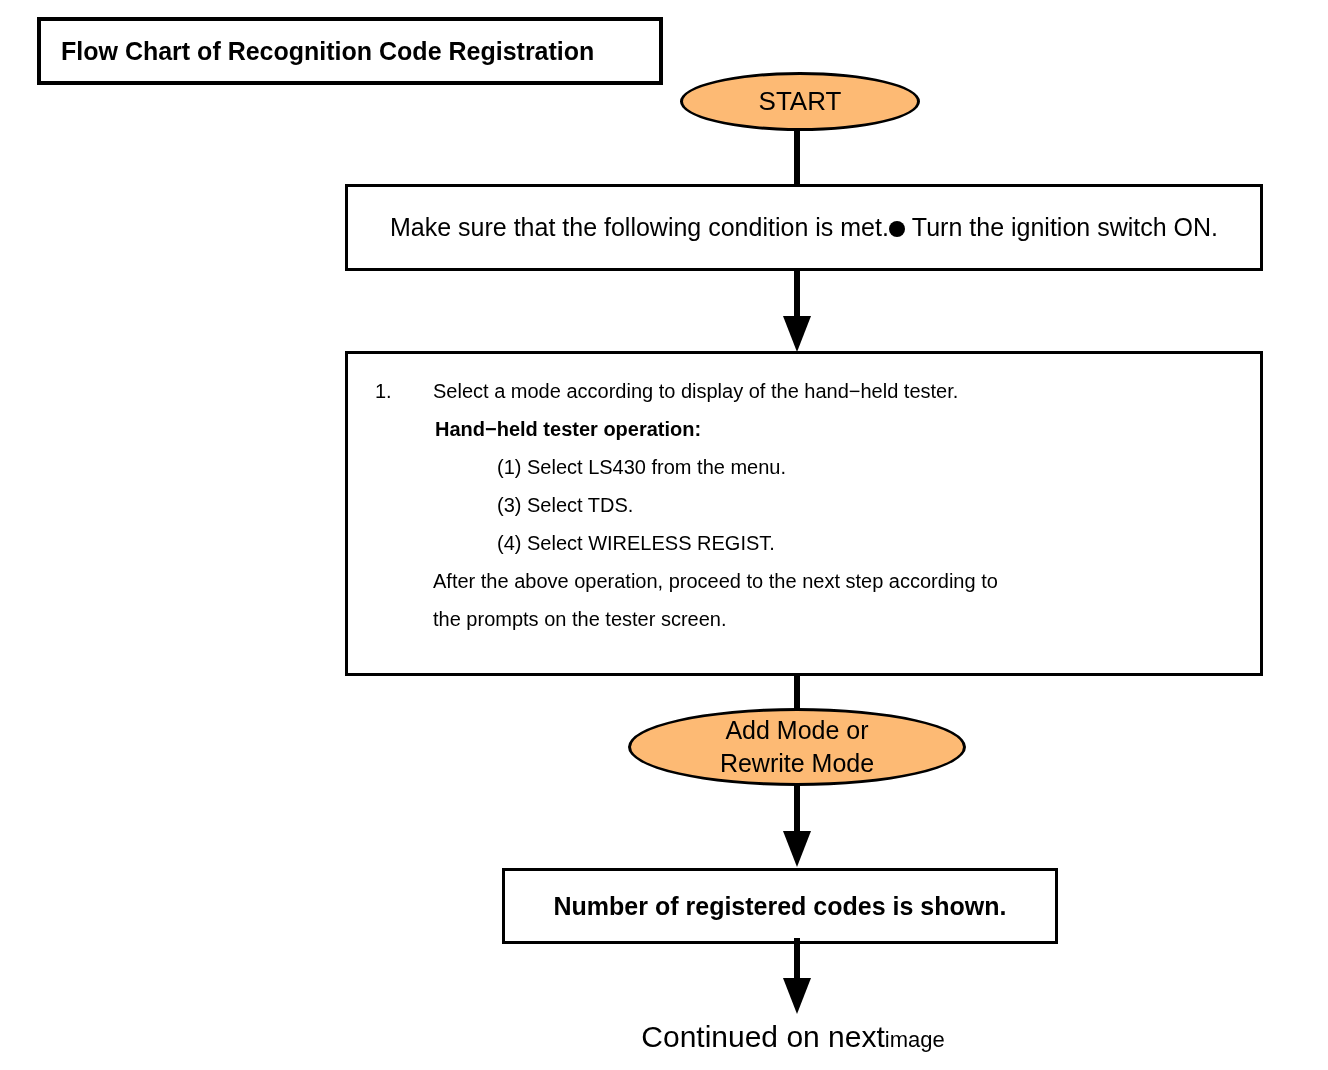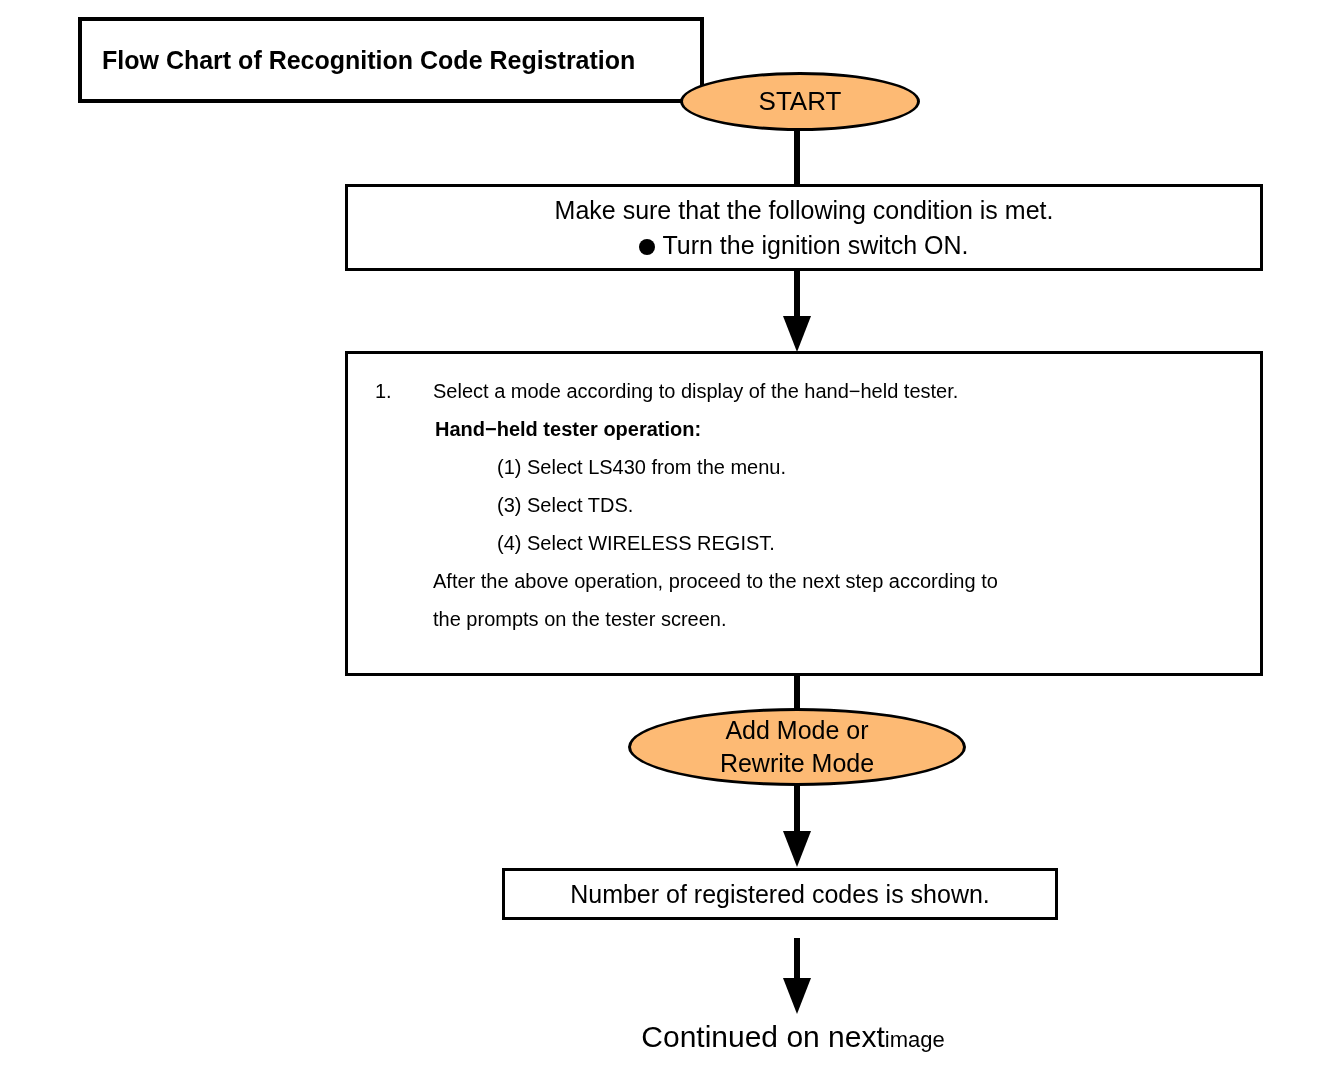--- a/index.html
+++ b/index.html
@@ -19,26 +19,25 @@
     background: #ffffff;
     overflow: hidden;
   }
 
   
   .title-box {
     position: absolute;
     left: 37px;
     top: 17px;
     width: 626px;
-    height: 86px;
+    height: 68px;
     border: 4px solid #000;
     box-sizing: border-box;
     display: flex;
     align-items: center;
-    margin-left: 41px;
   }
   .title-text {
     font-size: 25px;
     font-weight: bold;
     letter-spacing: 0px;
     padding-left: 20px;
     white-space: nowrap;
   }
 
   
@@ -80,21 +79,21 @@
     border: 3px solid #000;
     box-sizing: border-box;
     background: #fff;
   }
   .box-condition {
     left: 345px;
     top: 184px;
     width: 918px;
     height: 87px;
     display: flex;
-    flex-direction: column;
+    flex-direction: row;
     align-items: center;
     justify-content: center;
   }
   .cond-line {
     font-size: 25px;
     line-height: 35px;
     white-space: nowrap;
   }
   .bullet-dot {
     display: inline-block;
@@ -122,24 +121,25 @@
   .ind-num    { padding-left: 27px; }
   .num-label  { display: inline-block; width: 58px; }
   .ind-head   { padding-left: 87px; font-weight: bold; }
   .ind-sub    { padding-left: 149px; }
   .ind-tail   { padding-left: 85px; }
 
   .box-number {
     left: 502px;
     top: 868px;
     width: 556px;
-    height: 52px;
+    height: 76px;
     display: flex;
     align-items: center;
     justify-content: center;
+    font-weight: bold;
   }
   .num-text {
     font-size: 25px;
     white-space: nowrap;
   }
 
   
   .stem {
     position: absolute;
     width: 6px;

